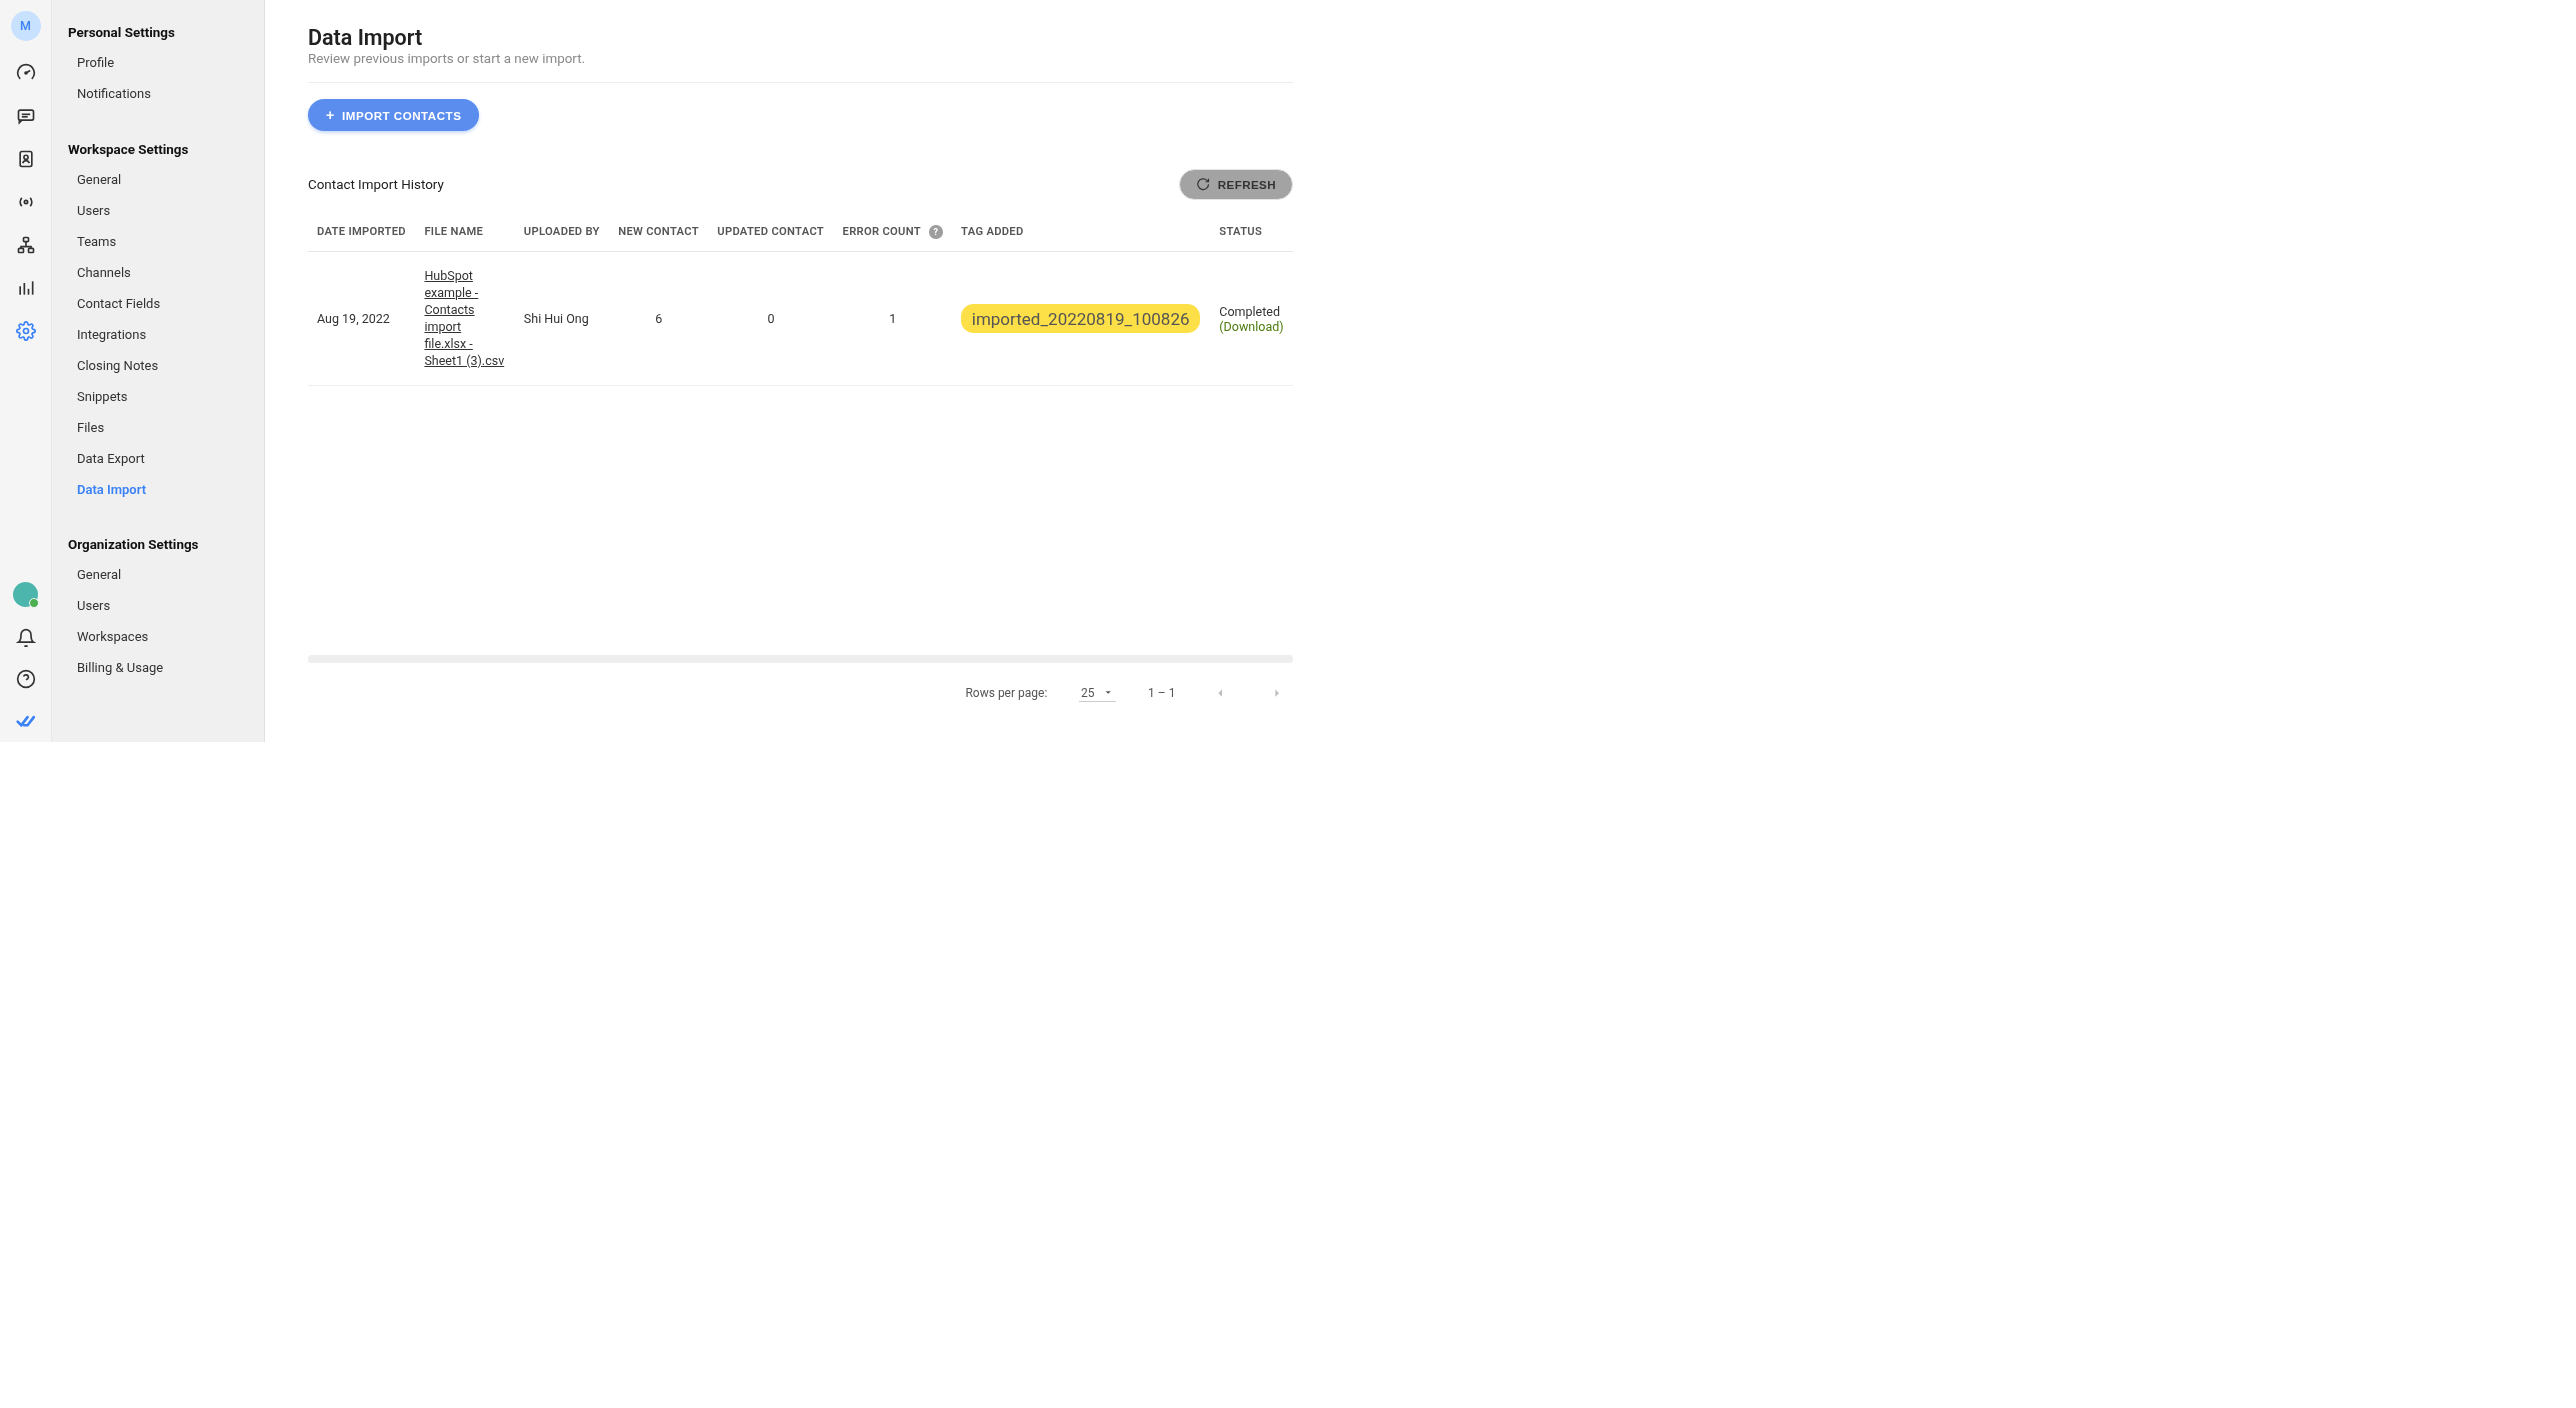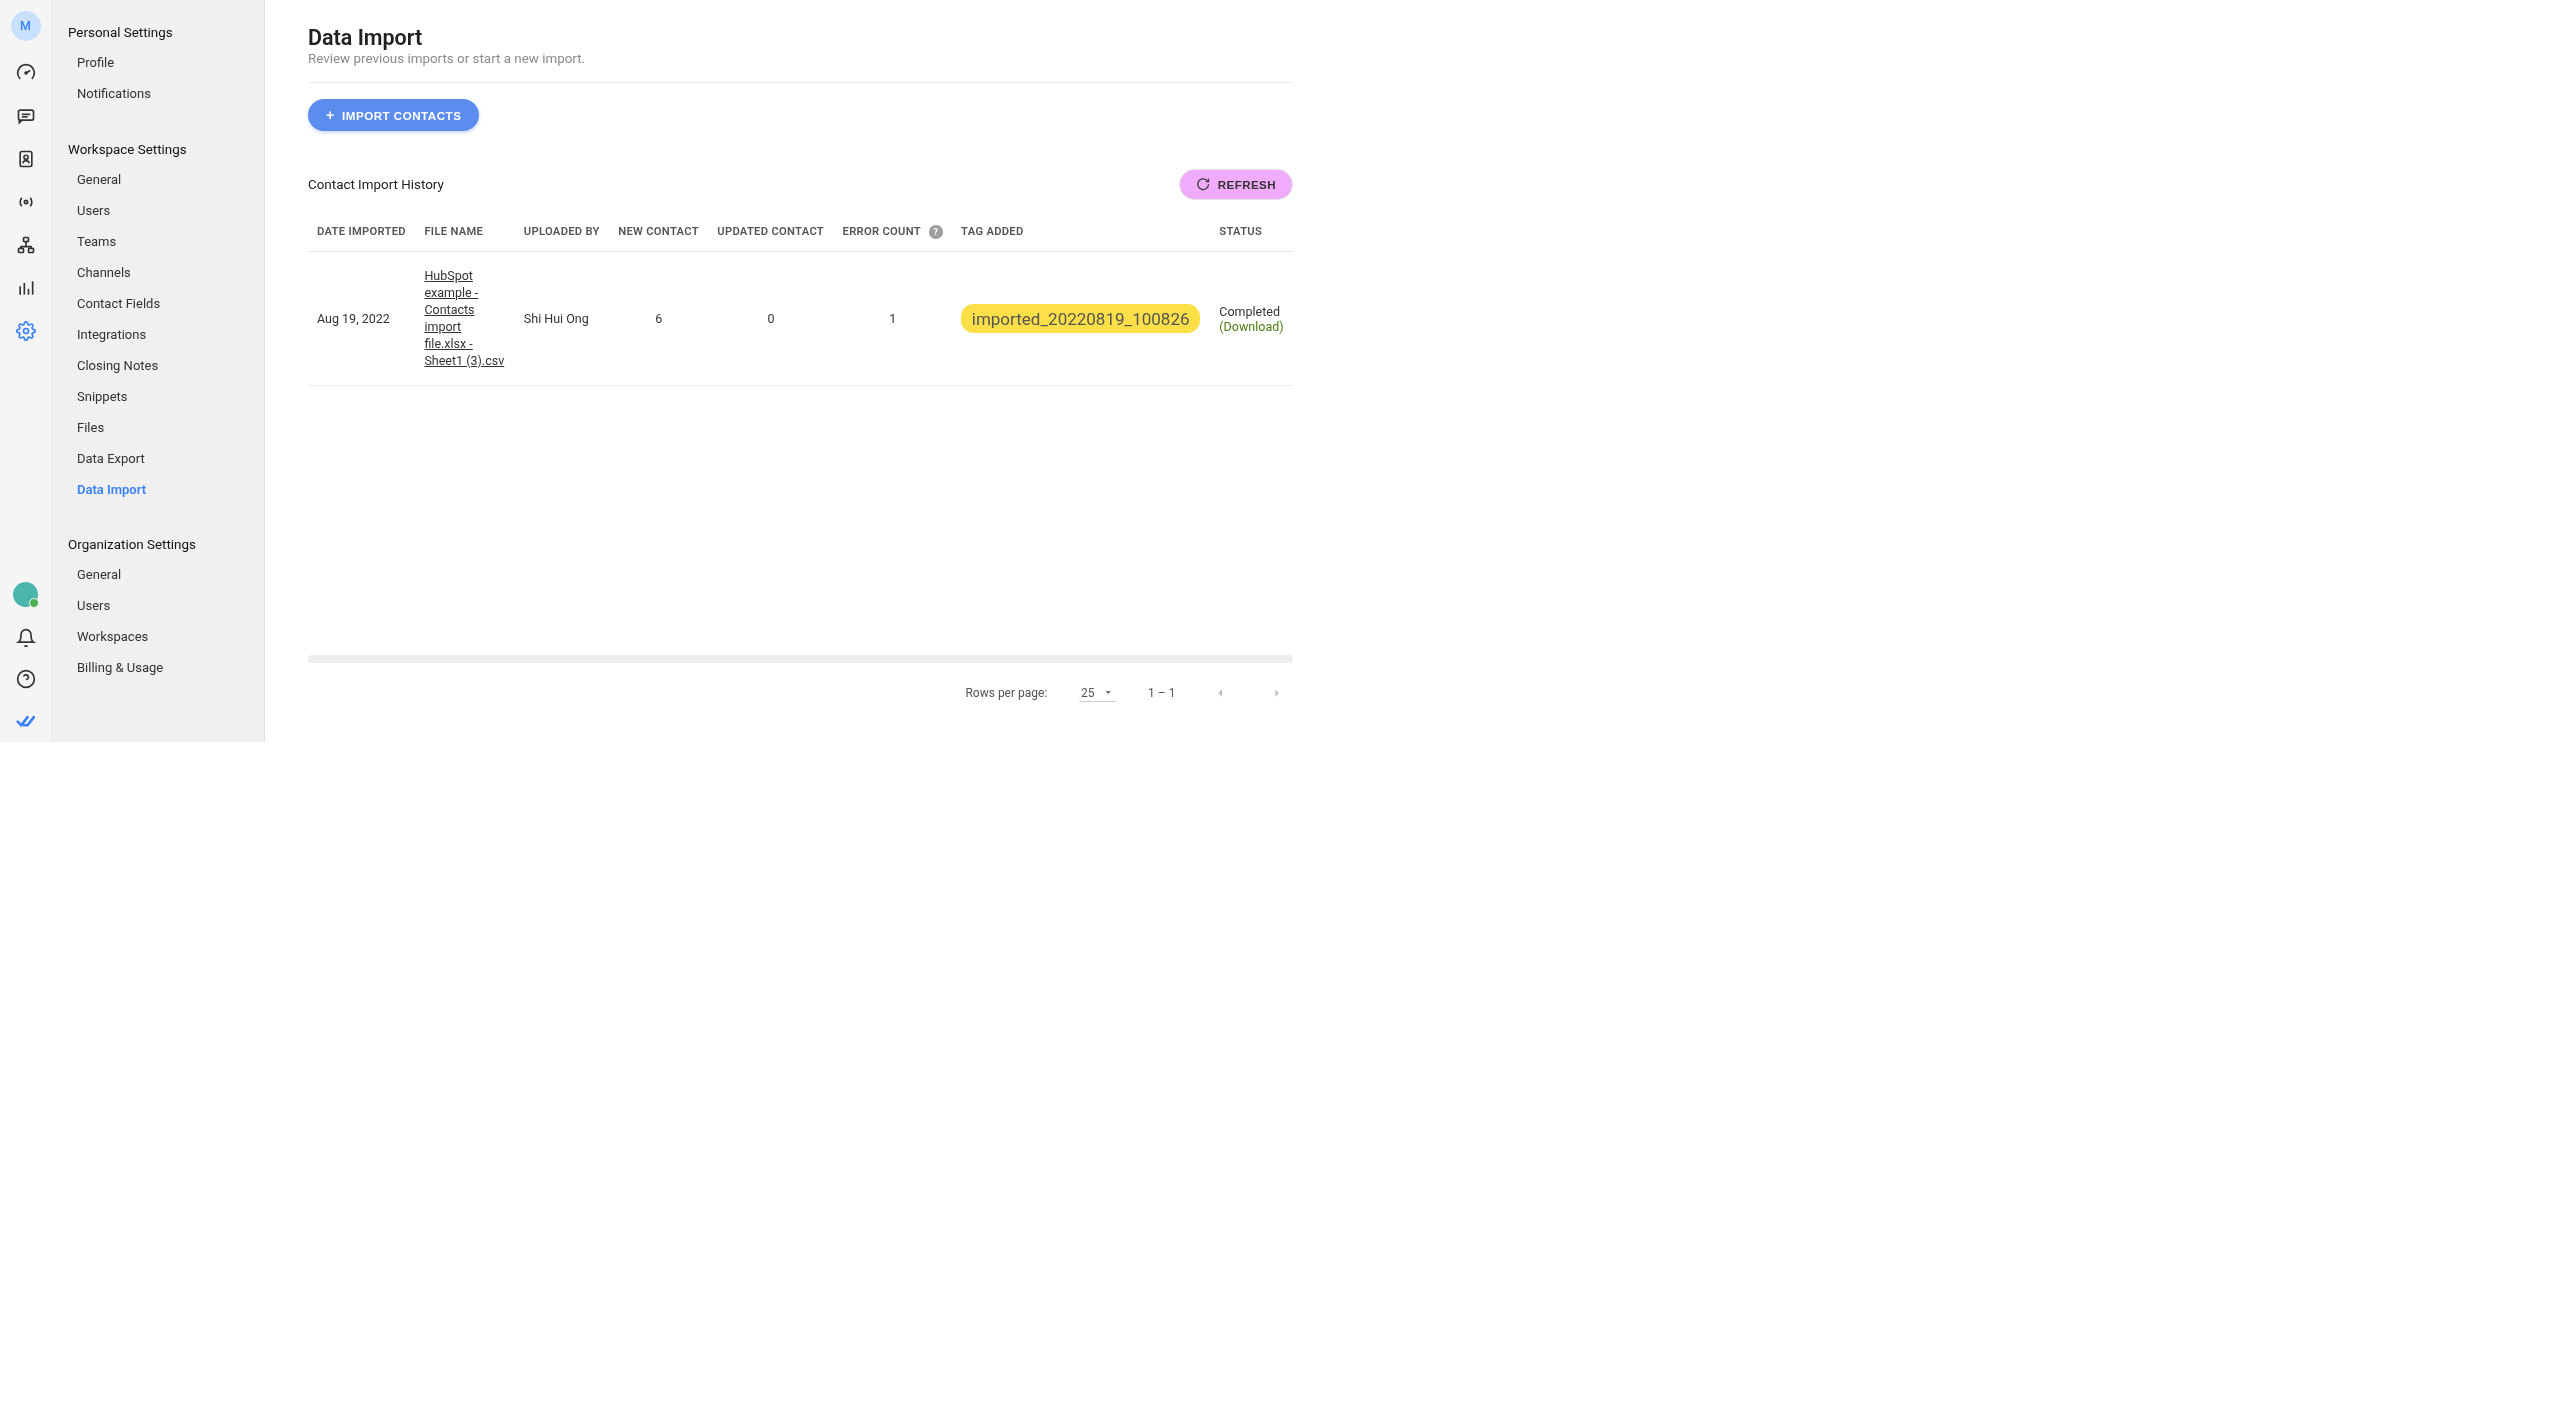--- a/index.html
+++ b/index.html
@@ -15,34 +15,34 @@
 .rail-icon.active { color:#3b82f6; }
 .rail-icon svg { width:20px; height:20px; }
 .rail-user-avatar { width:25px; height:25px; border-radius:50%; background:#4db6ac; position:relative;}
 .rail-user-avatar::after{content:"";position:absolute;right:-0.9px;bottom:-0.9px;width:8px;height:8px;border-radius:50%;background:#4caf50;border:1.8px solid #f5f5f5;}
 .rail-logo { width:21.5px; height:21.5px; color:#3b82f6;}
 
 
 .settings-sidebar { width: 213px; background:#f0f0f0; border-right:0.9px solid #e0e0e0; overflow-y:auto; padding: 18px 0 18px 0; position:relative;}
 .settings-sidebar::-webkit-scrollbar{width:5.4px;}
 .settings-sidebar::-webkit-scrollbar-thumb{background:#ccc;border-radius:2.7px;}
-.section-header { font-weight:400; font-size:13.4px; color:#111; padding: 7.2px 16px; }
+.section-header { font-weight:700; font-size:13.4px; color:#111; padding: 7.2px 16px; }
 .section-item { font-size:13px; color:#333; padding:8px 16px 8px 25px; cursor:pointer; }
 .section-item.active { color:#3b82f6; font-weight:600; }
 .section-gap { height: 25px; }
 
 
 .main { flex:1; padding: 25px 36px 0 43px; display:flex; flex-direction:column; overflow:hidden; }
 .page-title { font-size:21.5px; font-weight:600; color:#212121; }
 .page-sub { font-size:13.4px; color:#8a8a8a; margin-top:1px; padding-bottom:16px; border-bottom:0.9px solid #ececec; width:100%; max-width:985px;}
 .btn-import { margin-top:16px; display:inline-flex; align-items:center; gap:7.2px; background:#5b8def; color:#fff; border:none; border-radius:18px; padding:9px 18px; font-size:11.6px; font-weight:600; letter-spacing:0.5px; cursor:pointer; box-shadow:0 1.8px 3.6px rgba(91,141,239,0.35);}
 .btn-import .plus{font-size:14.3px; line-height:1;}
 .history-head { display:flex; align-items:center; justify-content:space-between; margin-top:38px; max-width:985px;}
 .history-title { font-weight:400; font-size:13.4px; }
-.btn-refresh { display:inline-flex; align-items:center; gap:7.2px; background:#f0abfc; border:0.9px solid #e4e4e4; border-radius:18px; padding:7.2px 16px; font-size:11.6px; font-weight:600; letter-spacing:0.4px; cursor:pointer; color:#333;}
+.btn-refresh { display:inline-flex; align-items:center; gap:7.2px; background:#a3a3a3; border:0.9px solid #e4e4e4; border-radius:18px; padding:7.2px 16px; font-size:11.6px; font-weight:600; letter-spacing:0.4px; cursor:pointer; color:#333;}
 .btn-refresh svg{width:14.3px;height:14.3px;}
 
 .table-wrap { margin-top:12.5px; max-width:985px; }
 table { width:100%; border-collapse:collapse; font-size:12.5px; }
 thead th { text-align:left; font-size:11.2px; font-weight:600; color:#555; letter-spacing:0.3px; padding:12.5px 9px; border-bottom:0.9px solid #e6e6e6; white-space:nowrap;}
 thead th.center { text-align:left; }
 tbody td { padding:16px 9px; border-bottom:0.9px solid #eee; vertical-align:middle; color:#333;}
 tbody td.center { text-align:center; }
 .tag-chip { display:inline-block; background:#fde047; color:#555; border-radius:12.5px; padding:4.5px 10.7px; font-size:17px;}
 .help-icon { display:inline-flex; width:13.4px; height:13.4px; border-radius:50%; background:#9e9e9e; color:#fff; font-size:9px; align-items:center; justify-content:center; margin-left:5.4px; font-weight:700;}

